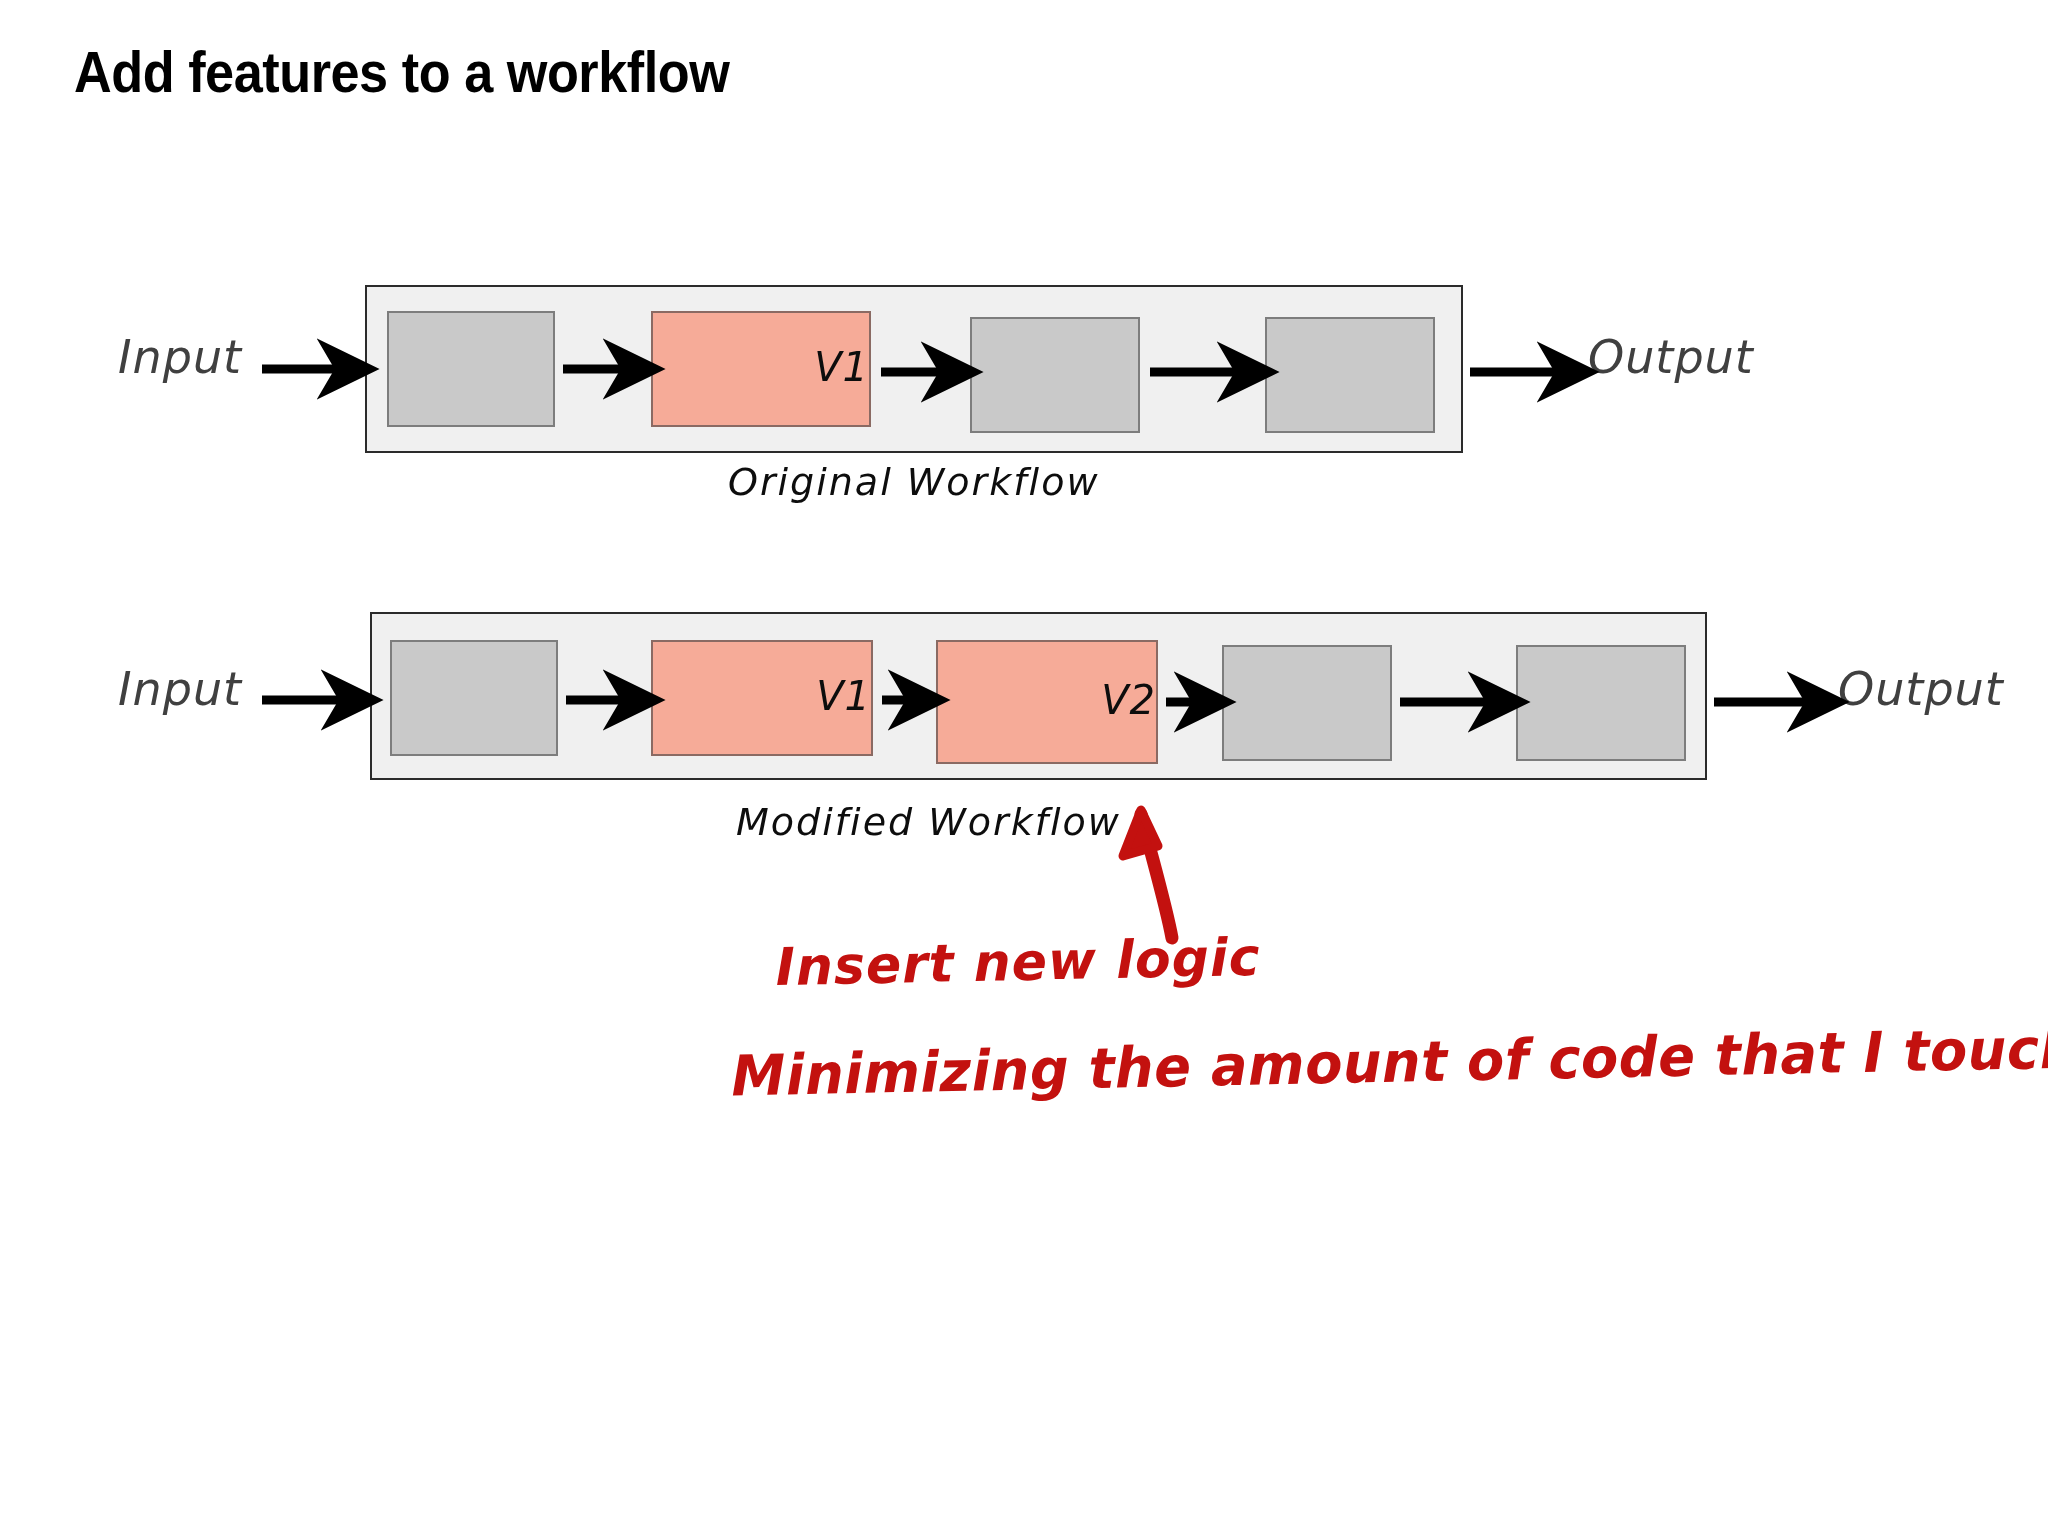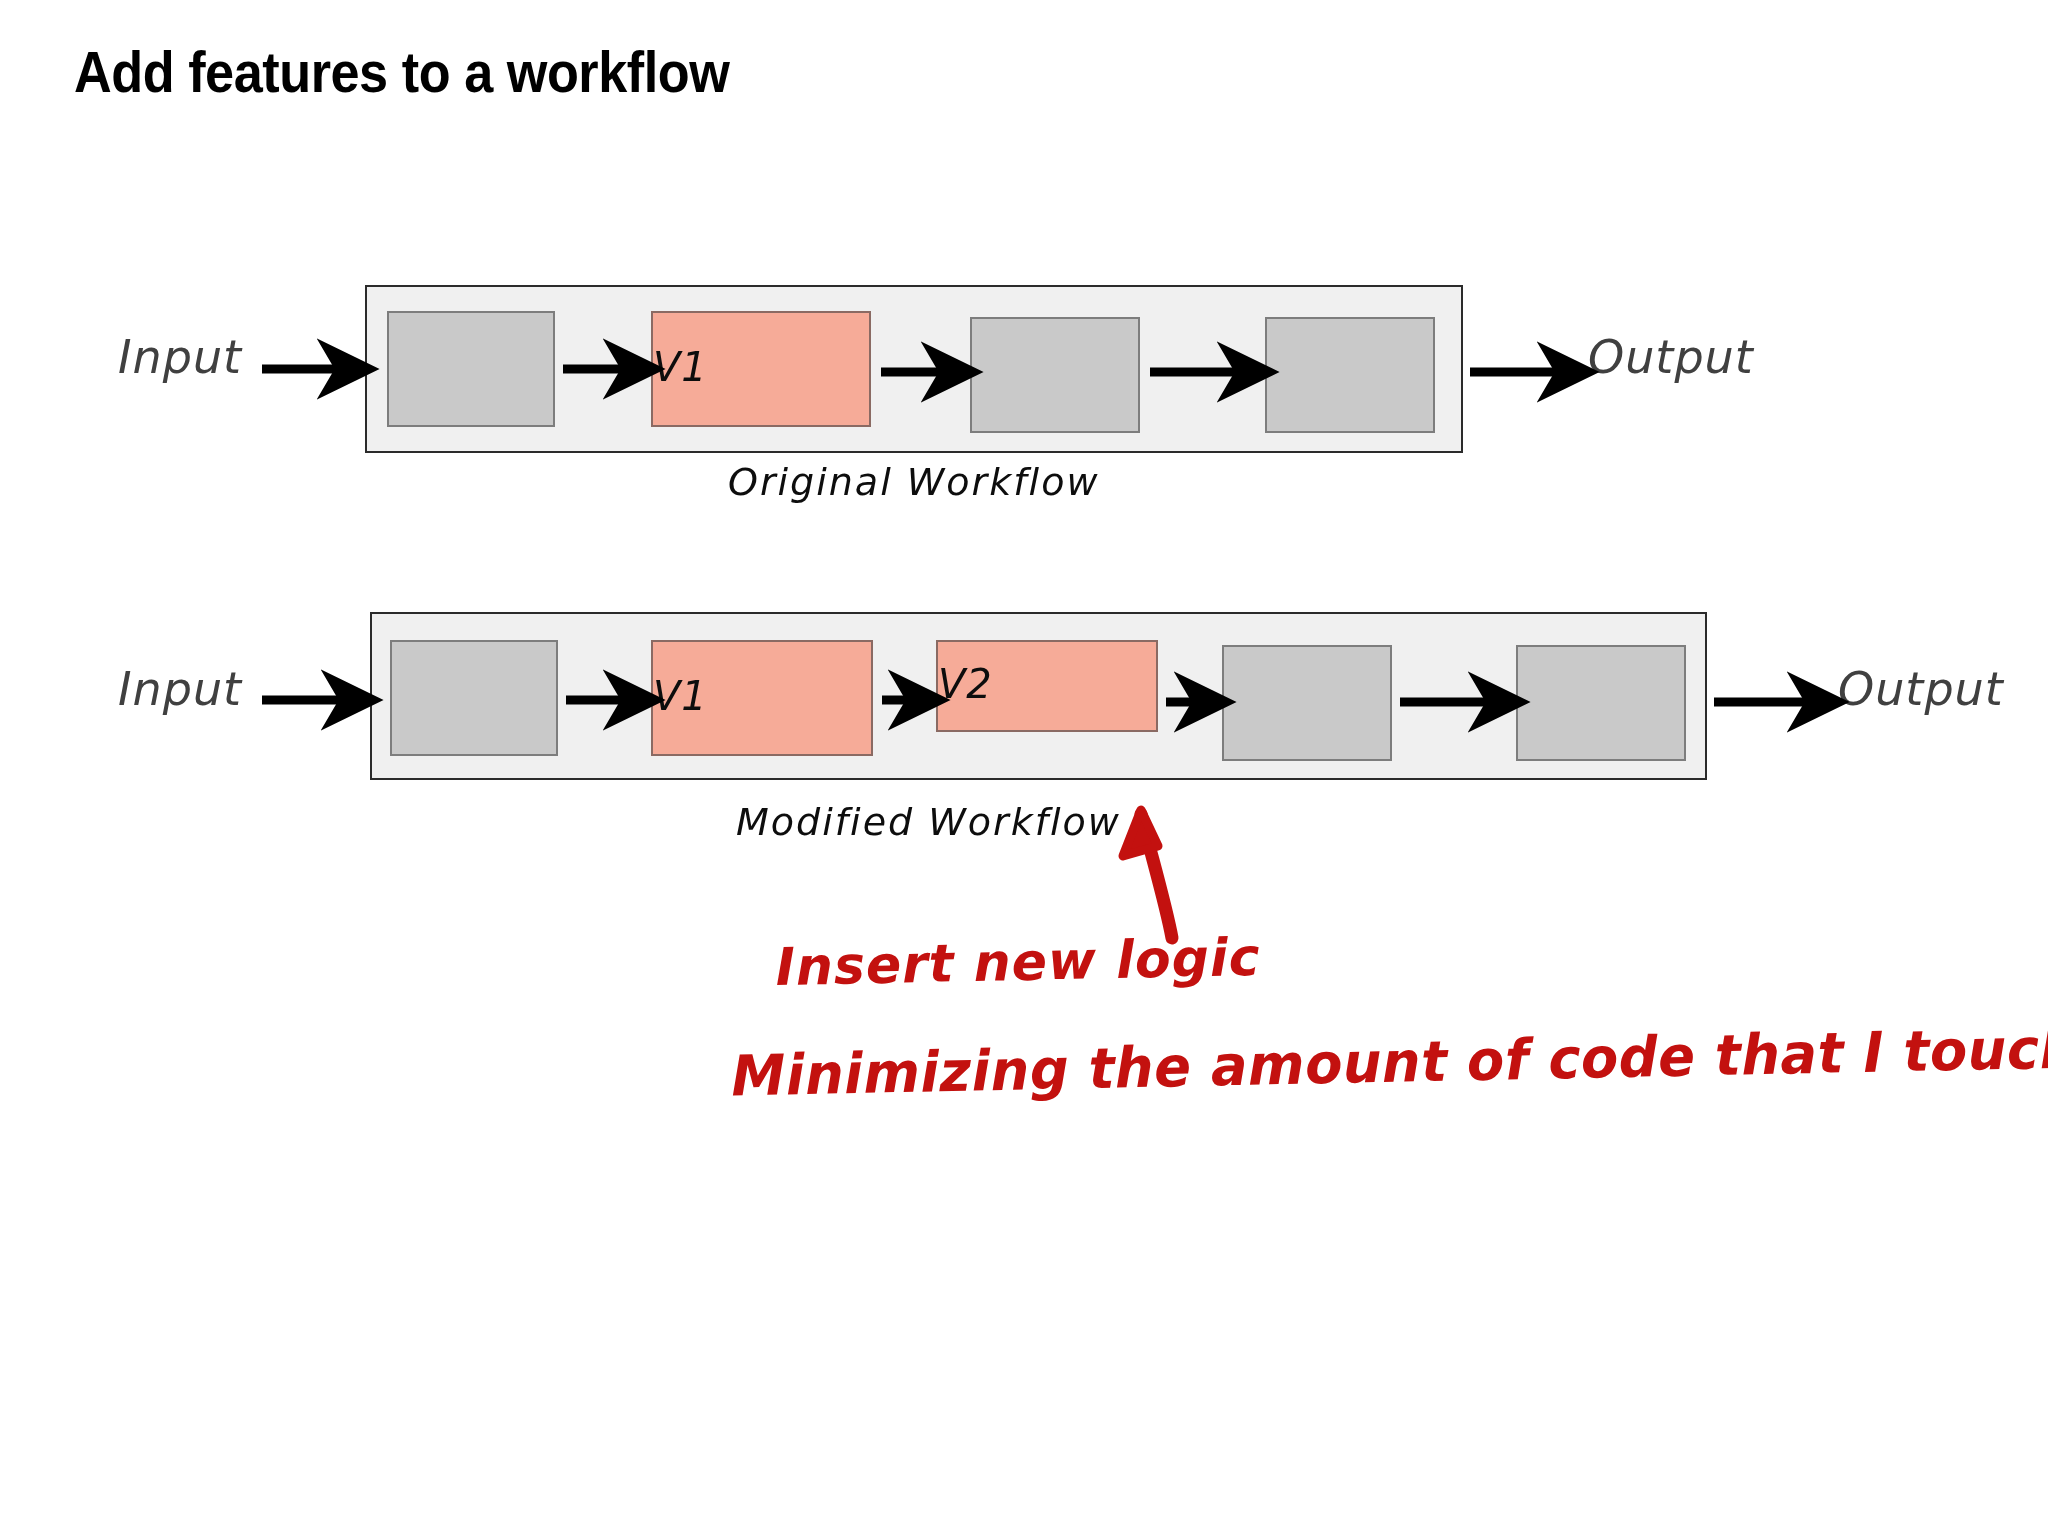--- a/index.html
+++ b/index.html
@@ -61,21 +61,21 @@
     border: 2px solid #2b2b2b;
     box-sizing: border-box;
   }
 
   
   .stage-box {
     position: absolute;
     box-sizing: border-box;
     display: flex;
     align-items: center;
-    justify-content: flex-start;
+    justify-content: flex-end;
   }
   .stage-box.gray {
     background: #c9c9c9;
     border: 2px solid #7d7d7d;
   }
   .stage-box.pink {
     background: #f6ab98;
     border: 2px solid #8a6a63;
   }
   .stage-label {
@@ -155,21 +155,21 @@
 <div class="workflow-container" id="wf2-container" style="left:370px; top:612px; width:1337px; height:168px;"></div>
 
 <div class="stage-box gray" style="left:390px; top:640px; width:168px; height:116px;">
   <span class="stage-label"></span>
 </div>
 
 <div class="stage-box pink" style="left:651px; top:640px; width:222px; height:116px;">
   <span class="stage-label">V1</span>
 </div>
 
-<div class="stage-box pink" style="left:936px; top:640px; width:222px; height:92px;">
+<div class="stage-box pink" style="left:936px; top:640px; width:222px; height:124px;">
   <span class="stage-label">V2</span>
 </div>
 
 <div class="stage-box gray" style="left:1222px; top:645px; width:170px; height:116px;">
   <span class="stage-label"></span>
 </div>
 
 <div class="stage-box gray" style="left:1516px; top:645px; width:170px; height:116px;">
   <span class="stage-label"></span>
 </div>

